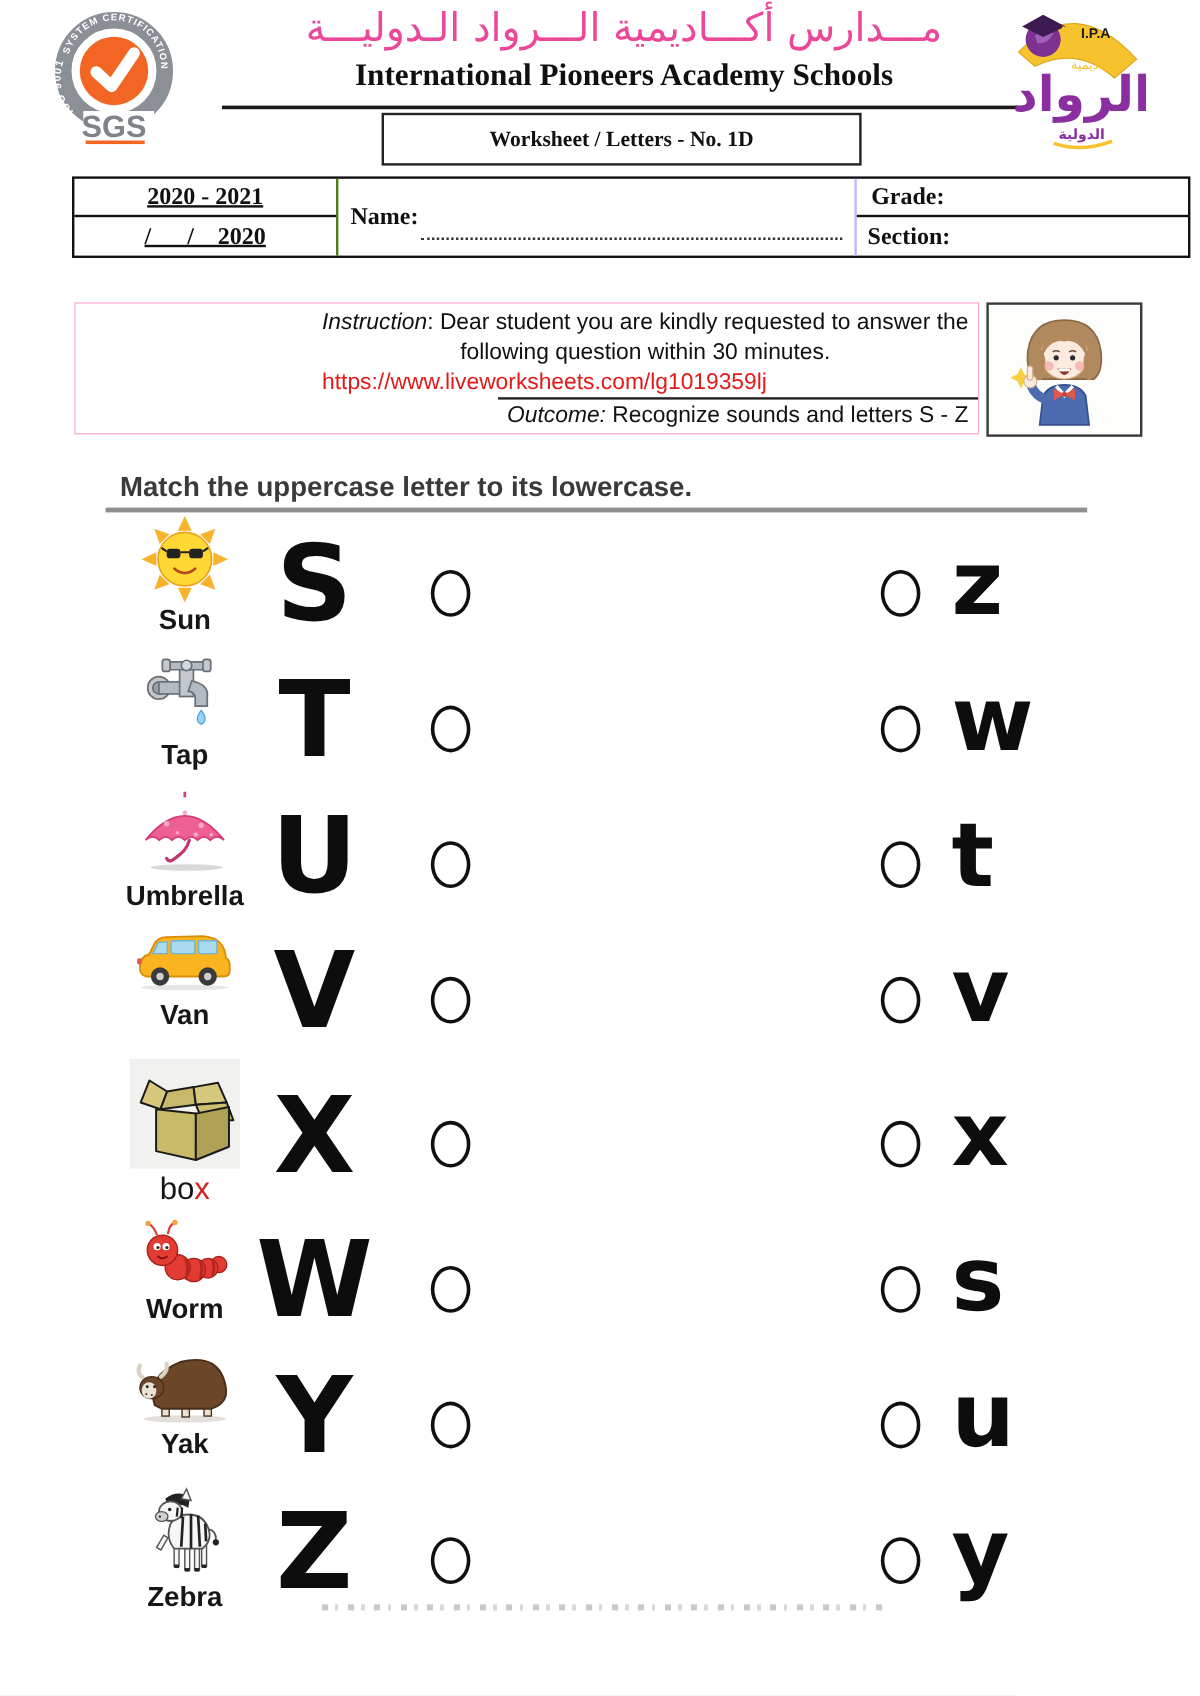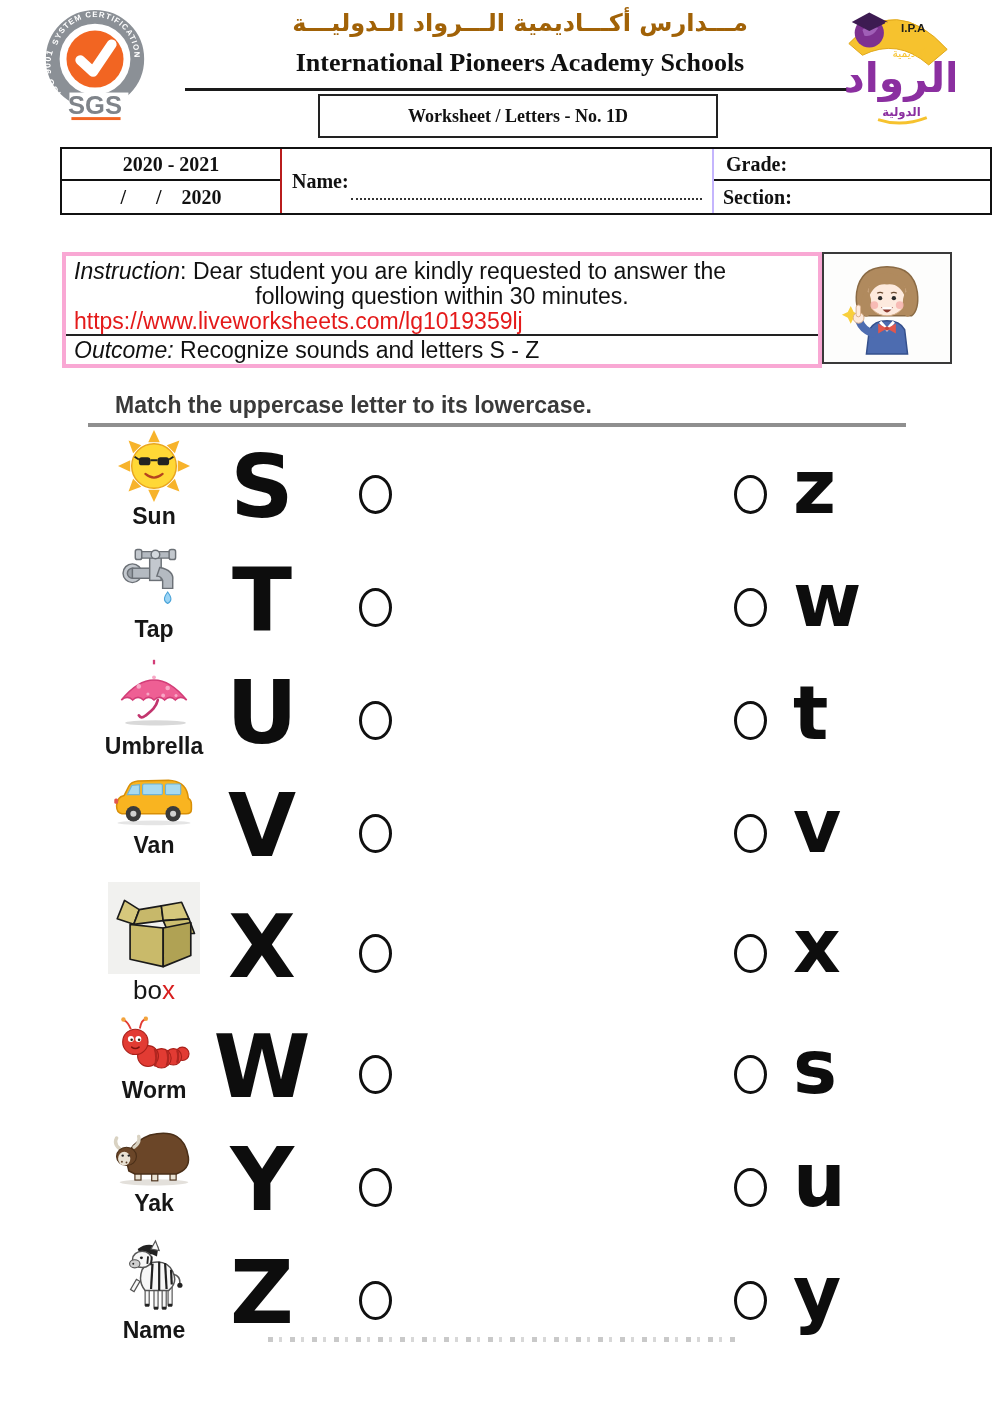--- a/index.html
+++ b/index.html
@@ -1,57 +1,57 @@
 <!DOCTYPE html>
 <html><head>
 <meta charset="utf-8">
 <style>
   html,body{margin:0;padding:0;background:#e9e9e9;}
   .page{position:relative;width:1000px;height:1413px;background:#ffffff;margin:0 auto;
         font-family:"Liberation Sans",sans-serif;overflow:hidden;color:#111;}
 
   
   .hdr-center{position:absolute;left:185px;top:0;width:670px;text-align:center;}
-  .arabic-title{direction:rtl;font-family:"DejaVu Sans",sans-serif;font-weight:bold;
-                font-size:24px;line-height:46px;color:#a16207;}
+  .arabic-title{direction:rtl;font-family:"DejaVu Sans",sans-serif;font-weight:normal;
+                font-size:33px;line-height:46px;color:#ec4899;}
   .english-title{font-family:"Liberation Serif",serif;font-weight:bold;font-size:26px;
                  line-height:34px;color:#101010;}
   .hdr-rule{position:absolute;left:185px;top:88px;width:670px;height:3px;background:#1a1a1a;}
   .ws-box{position:absolute;left:318px;top:94px;width:396px;height:40px;border:2px solid #222;
           display:flex;align-items:center;justify-content:center;
           font-family:"Liberation Serif",serif;font-weight:bold;font-size:18px;}
   .sgs{position:absolute;left:36px;top:4px;}
   .ipa{position:absolute;left:843px;top:0px;}
 
   
   .info-table{position:absolute;left:60px;top:147px;width:928px;height:64px;
               border:2.5px solid #111;display:grid;grid-template-columns:220px 432px 1fr;
               font-family:"Liberation Serif",serif;font-weight:bold;font-size:20px;}
-  .it-left{border-right:2px solid #b91c1c;display:grid;grid-template-rows:1fr 1fr;}
+  .it-left{border-right:2px solid #4d7c0f;display:grid;grid-template-rows:1fr 1fr;text-decoration:underline;}
   .it-left>div{display:flex;align-items:center;justify-content:center;white-space:pre;}
   .it-left>div:first-child{border-bottom:2px solid #111;}
   .it-name{border-right:2px solid #c4b5fd;display:flex;align-items:center;padding:0 10px;}
   .leader{flex:1;height:55%;border-bottom:2.5px dotted #333;margin-left:2px;}
   .it-right{display:grid;grid-template-rows:1fr 1fr;}
   .it-right>div{display:flex;align-items:center;padding-left:9px;}
   .it-right>div:first-child{border-bottom:2px solid #111;padding-left:12px;}
 
   
-  .inst-box{position:absolute;left:62px;top:252px;width:752px;height:108px;border:4px solid #f9a8d4;
-            font-size:23px;display:flex;flex-direction:column;}
+  .inst-box{position:absolute;left:62px;top:252px;width:752px;height:108px;border:1px solid #f9a8d4;
+            font-size:19px;display:flex;flex-direction:column;align-items:flex-end;}
   .inst-top{flex:1;padding:3px 8px 0 8px;line-height:25px;}
   .inst-label,.outcome-label{font-style:italic;}
   .inst-line2{text-align:center;}
   .inst-link{color:#e41a1a;text-decoration:none;display:block;line-height:25px;}
   .inst-outcome{border-top:2px solid #222;padding:1px 8px 3px 8px;line-height:26px;}
   .girl-box{position:absolute;left:822px;top:252px;width:126px;height:108px;border:2px solid #3a3a3a;
             background:#fdfdfc;display:flex;align-items:center;justify-content:center;}
 
   
-  .ex-heading{position:absolute;left:115px;top:392px;font-size:23px;font-weight:bold;color:#3a3a3a;}
+  .ex-heading{position:absolute;left:100px;top:392px;font-size:23px;font-weight:bold;color:#3a3a3a;}
   .ex-rule{position:absolute;left:88px;top:423px;width:818px;height:4px;background:#8f8f8f;}
   .ex-rows{position:absolute;left:88px;top:430px;width:860px;}
   .ex-row{position:relative;height:113px;}
   .ex-row.tall{height:128px;}
   .img-cell{position:absolute;left:0;top:0;bottom:0;width:132px;display:flex;
             flex-direction:column;align-items:center;justify-content:flex-start;}
   .img-label{font-size:23px;font-weight:bold;color:#161616;margin-top:1px;}
   .img-label.reg{font-weight:normal;font-size:26px;}
   .img-label .accent{color:#d81f1f;}
   .upper{position:absolute;left:108px;top:0;bottom:0;width:132px;display:flex;align-items:center;
@@ -372,21 +372,21 @@
           <circle cx="22" cy="36" r="1.3" fill="#222"></circle>
             <circle cx="33" cy="28" r="2" fill="#222"></circle>
           <path d="M42 26 L41 36 M47 26 L46 38" stroke="#222" stroke-width="2.5"></path>
           <g fill="#222">
               <rect x="38" y="90" width="5.5" height="4"></rect>
               <rect x="50" y="94" width="5.5" height="4"></rect>
           <rect x="61" y="94" width="5.5" height="4"></rect>
               <rect x="69" y="90" width="5.5" height="4"></rect>
             </g>
         </svg>
-        <div class="img-label"><span>Name</span></div>
+        <div class="img-label"><span>Zebra</span></div>
       </div>
       <div class="upper">Z</div>
       <span class="circle c1"></span>
       <span class="circle c2"></span>
       <div class="lower">y</div>
     </div>
 
   </div>
 
   <div class="watermark"></div>

